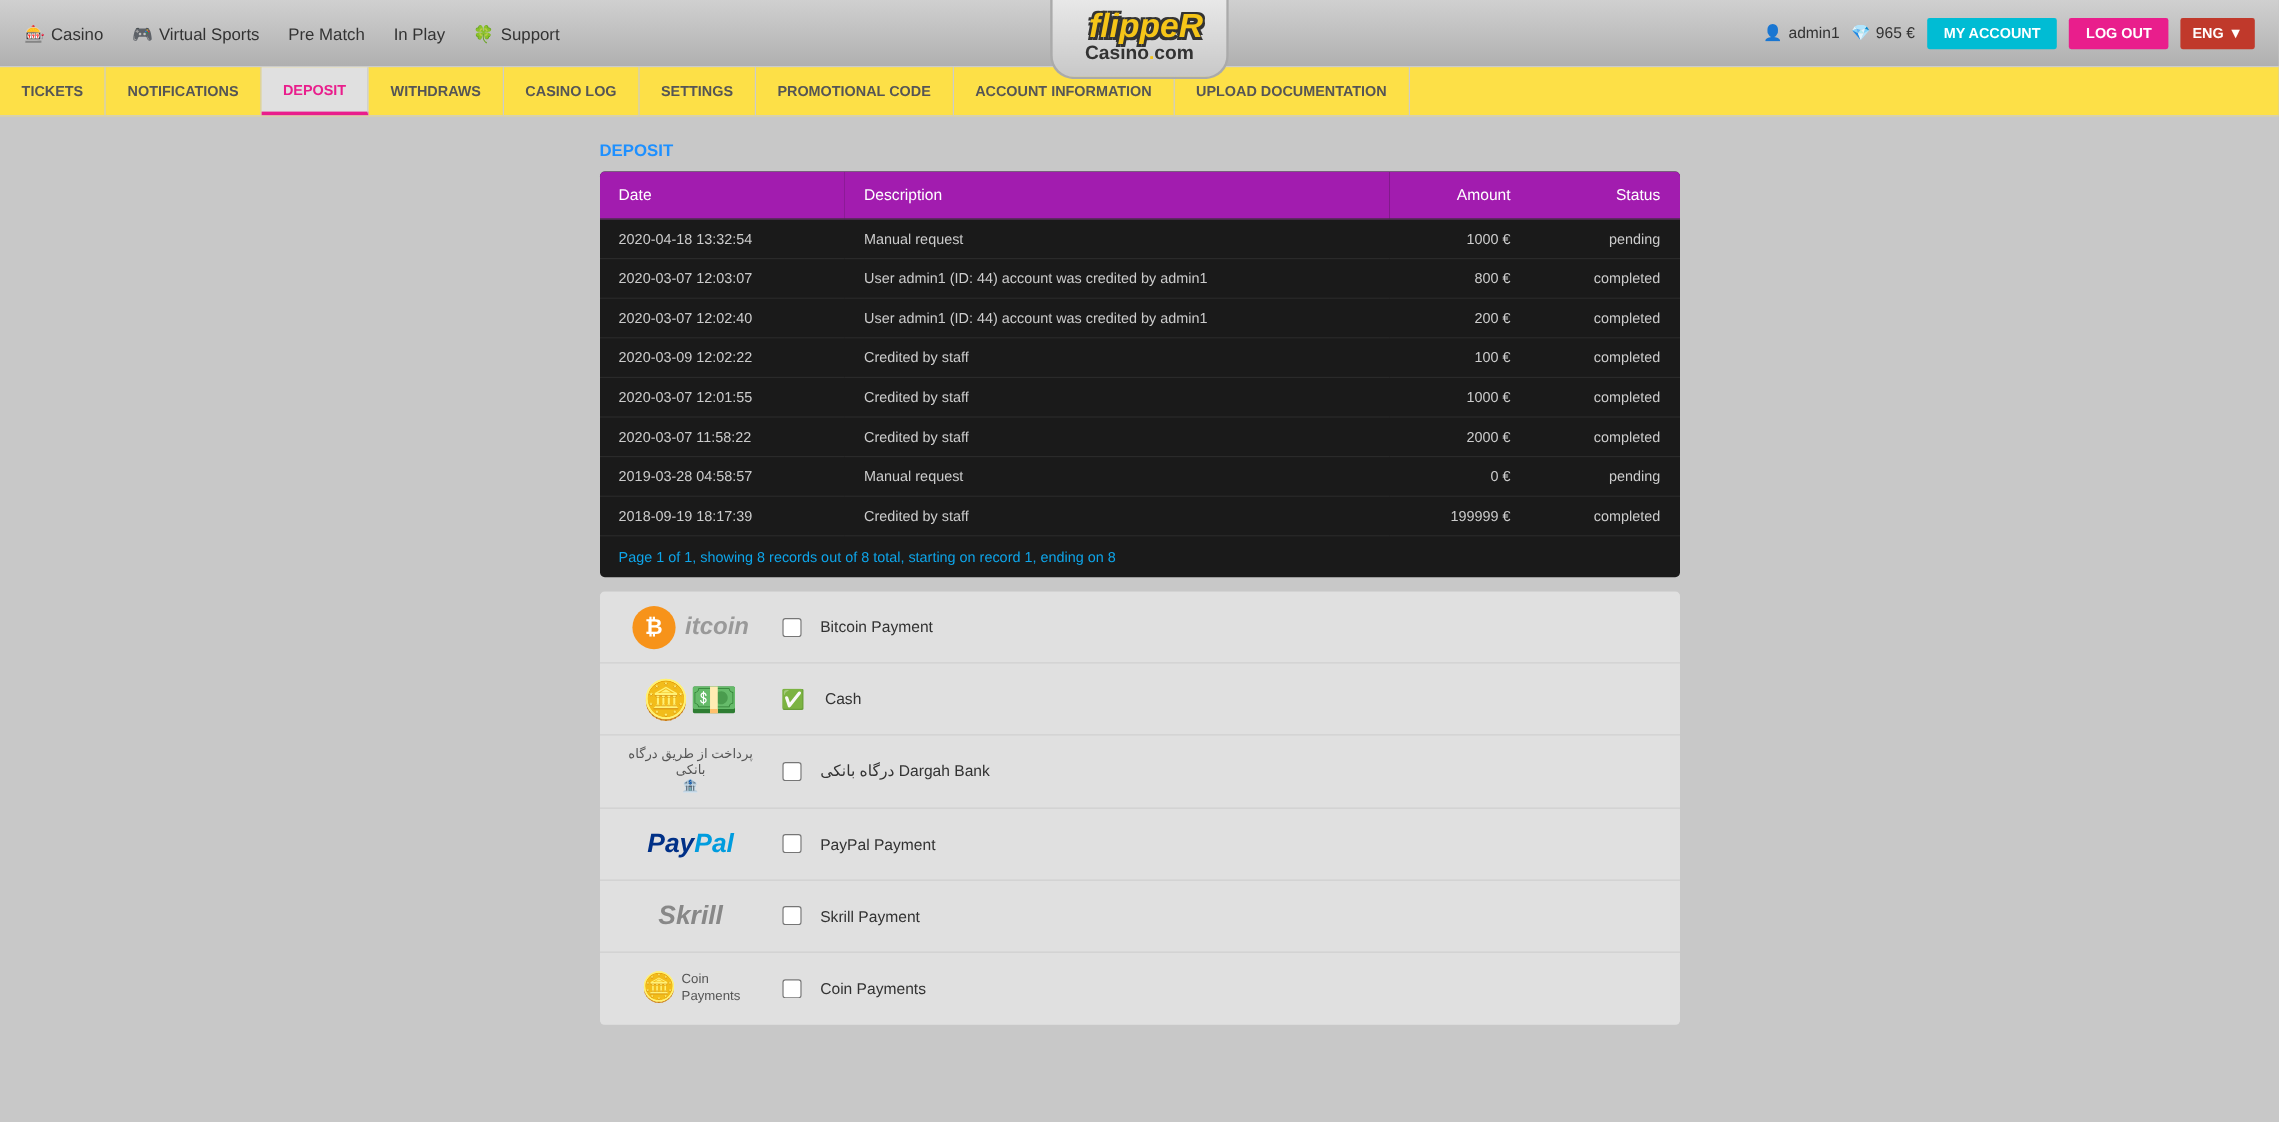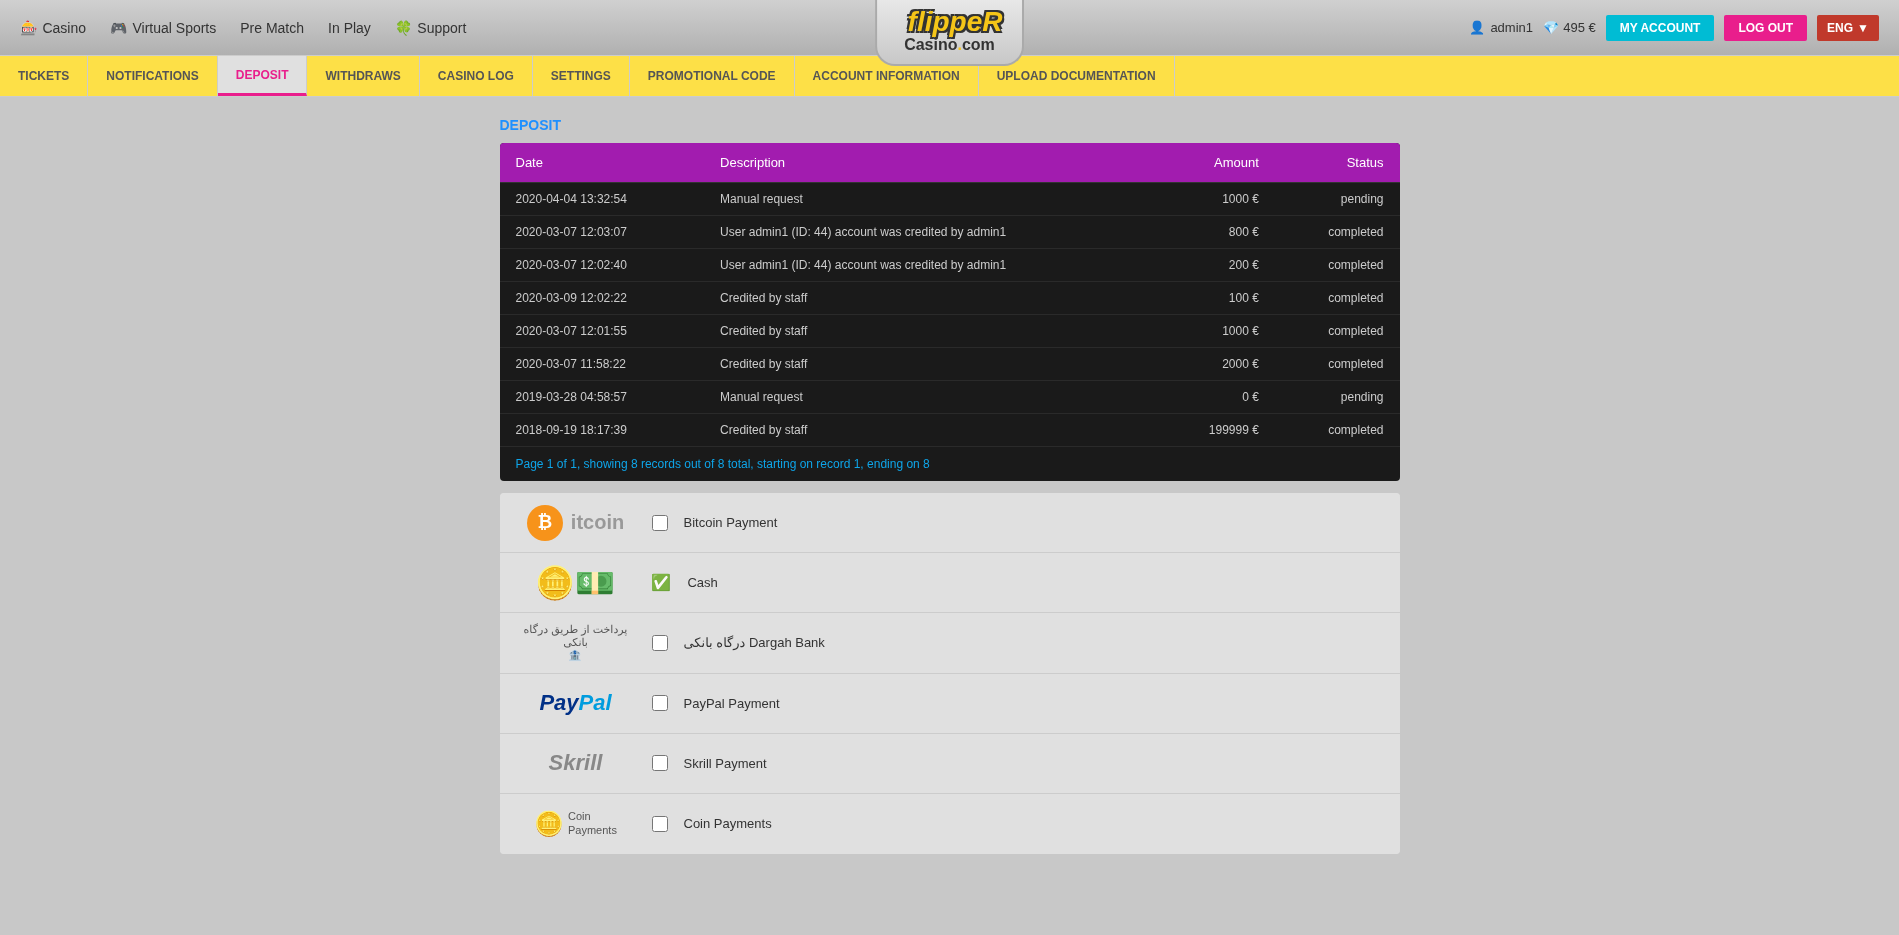--- a/index.html
+++ b/index.html
@@ -250,20 +250,21 @@
       align-items: center;
       justify-content: center;
       color: white;
       font-weight: bold;
       font-size: 18px;
       margin-right: 8px;
     }
     .btc-text {
       color: #999;
       font-size: 20px;
+      font-style: italic;
       font-weight: bold;
     }
 
     
     .paypal-text {
       font-size: 22px;
       font-style: italic;
       font-weight: bold;
       text-align: right;
     }
@@ -335,21 +336,21 @@
     </div>
   </div>
 
   <div class="top-nav-right">
     <div class="user-info">
       <span>👤</span>
       <span>admin1</span>
     </div>
     <div class="balance-info">
       <span>💎</span>
-      <span>495 €</span>
+      <span>965 €</span>
     </div>
     <button class="btn-my-account">MY ACCOUNT</button>
     <button class="btn-logout">LOG OUT</button>
     <div class="lang-selector">
       <span>ENG</span>
       <span>▼</span>
     </div>
   </div>
 </div>
 
@@ -373,21 +374,21 @@
       <thead>
         <tr>
           <th>Date</th>
           <th>Description</th>
           <th>Amount</th>
           <th>Status</th>
         </tr>
       </thead>
       <tbody id="deposit-tbody">
       <tr>
-    <td>2020-04-04 13:32:54</td>
+    <td>2020-04-18 13:32:54</td>
     <td>Manual request</td>
     <td>1000 €</td>
     <td class="status-pending">pending</td>
   </tr>
           <tr>
     <td>2020-03-07 12:03:07</td>
     <td>User admin1 (ID: 44) account was credited by admin1</td>
     <td>800 €</td>
     <td class="status-completed">completed</td>
   </tr>

